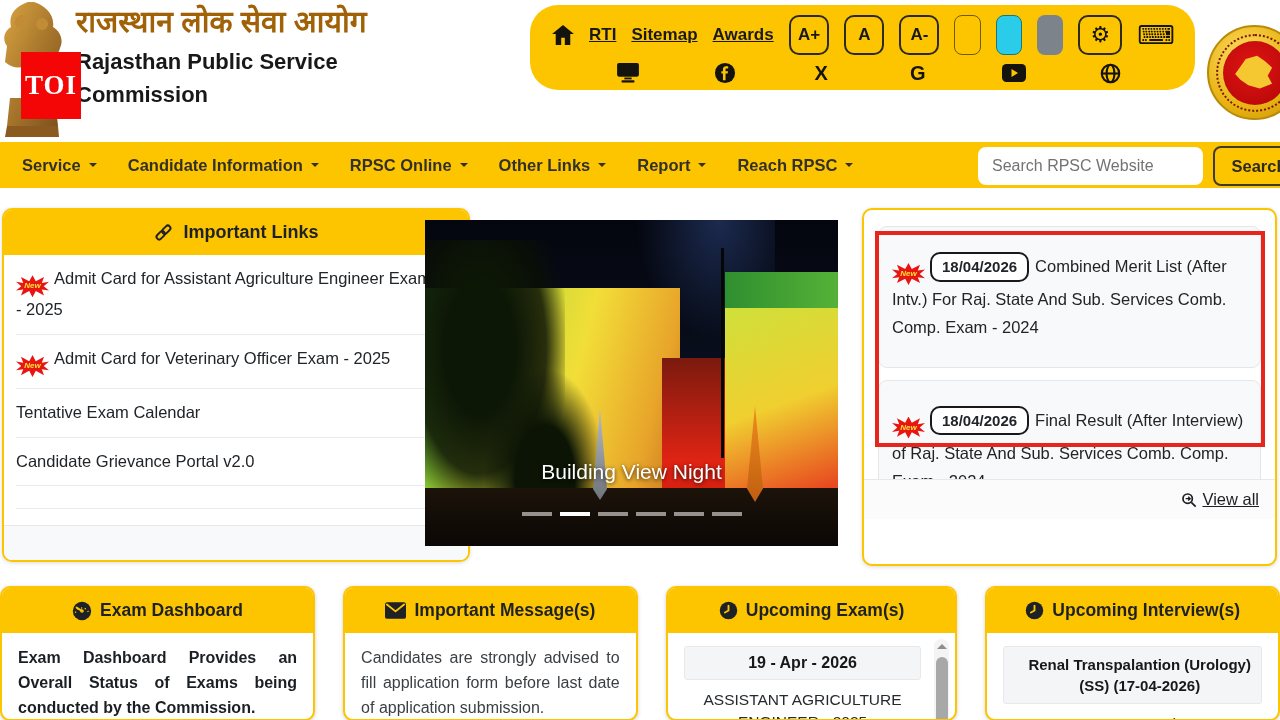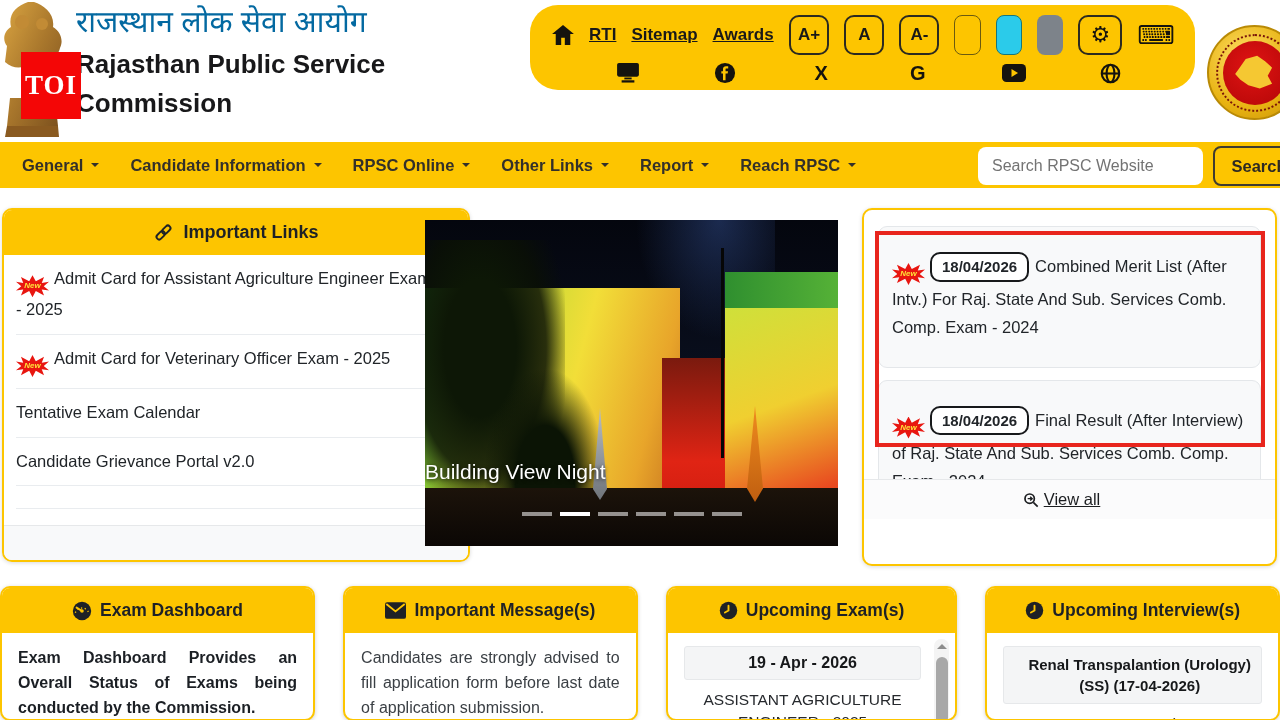--- a/index.html
+++ b/index.html
@@ -14,22 +14,22 @@
     width:1280px;height:720px;overflow:hidden;position:relative;
     background:#fff;font-family:"Liberation Sans","DejaVu Sans",sans-serif;color:var(--text);
   }
   
   .site-header{position:relative;height:142px;background:#fff;}
   .emblem{position:absolute;left:0;top:0;width:62px;height:138px;overflow:hidden;}
   .toi{position:absolute;left:21px;top:52px;width:60px;height:67px;background:#f40606;
        color:#fff;font-family:"Liberation Serif","DejaVu Serif",serif;font-weight:700;font-size:27px;
        display:flex;align-items:center;justify-content:center;letter-spacing:1px;z-index:5;}
   .titles{position:absolute;left:76px;top:4px;}
-  .title-hi{font-size:30px;font-weight:400;color:#0369a1;line-height:1.2;}
-  .title-en{font-size:26px;font-weight:700;color:#18181a;width:310px;line-height:1.5;margin-top:5px;}
+  .title-hi{font-size:30px;font-weight:700;color:#a16207;line-height:1.2;}
+  .title-en{font-size:22px;font-weight:700;color:#18181a;width:310px;line-height:1.5;margin-top:5px;}
   .topbar-pill{position:absolute;left:530px;top:5px;width:665px;height:85px;background:var(--yellow);
        border-radius:28px;padding:9px 20px 6px 22px;}
   .pill-row1{display:flex;align-items:center;gap:15px;height:42px;}
   .pill-link{font-weight:700;font-size:17px;color:#191919;text-decoration:underline;cursor:pointer;}
   .font-btn{min-width:40px;height:40px;border:2px solid #2c2a20;border-radius:10px;background:transparent;
        font-weight:700;font-size:17px;color:#191919;display:flex;align-items:center;justify-content:center;cursor:pointer;padding:0 8px;}
   .swatch{width:28px;height:40px;border-radius:8px;cursor:pointer;}
   .swatch-default{background:transparent;border:1.5px solid #6b5a10;}
   .swatch-cyan{background:#2BCBEA;border:1.5px solid #17777a;}
   .swatch-gray{background:#7D838A;border:none;}
@@ -75,34 +75,34 @@
   .scroll-up{top:5px;border-bottom-color:#8d8d8d;border-top-width:0;}
   .scroll-down{bottom:5px;border-top-color:#8d8d8d;border-bottom-width:0;}
   .scroll-thumb{position:absolute;left:1.5px;width:12px;background:#a8a8a8;border-radius:6px;cursor:pointer;}
   
   .newburst{display:inline-flex;align-items:center;justify-content:center;width:33px;height:22px;margin-right:5px;
       vertical-align:-4px;background:#e81610;color:#ffe239;font-size:8px;font-style:italic;font-weight:700;
       clip-path:polygon(50% 0%,60% 28%,85% 8%,78% 35%,100% 30%,84% 50%,100% 70%,78% 65%,85% 92%,60% 72%,50% 100%,40% 72%,15% 92%,22% 65%,0% 70%,16% 50%,0% 30%,22% 35%,15% 8%,40% 28%);}
   
   .carousel{position:absolute;left:425px;top:32px;width:413px;height:326px;background:#070a14;overflow:hidden;cursor:pointer;}
   .art{position:absolute;}
-  .caption{position:absolute;left:0;right:0;bottom:62px;text-align:left;color:#fff;font-size:21px;
+  .caption{position:absolute;left:0;right:0;bottom:62px;text-align:center;color:#fff;font-size:21px;
       text-shadow:0 1px 4px rgba(0,0,0,.8);}
   .dots{position:absolute;left:0;right:0;bottom:30px;display:flex;justify-content:center;gap:8px;}
   .dot{width:30px;height:4px;background:rgba(255,255,255,.55);cursor:pointer;}
   .dot.active{background:#fff;}
   
   .news-card{position:absolute;left:862px;top:20px;width:415px;height:358px;}
   .news-body{position:relative;height:269px;overflow:hidden;padding:16px 14px 0 14px;}
   .news-item{background:#f8f9fa;border:1px solid #e4e7ea;border-radius:9px;padding:25px 13px;margin-bottom:12px;
       font-size:16.5px;line-height:1.72;color:#212529;cursor:pointer;}
   .date-badge{display:inline-block;border:2px solid #17191b;border-radius:10px;background:#fff;
       padding:0px 10px;font-weight:700;font-size:15px;margin-right:6px;white-space:nowrap;}
   .red-overlay{position:absolute;left:11px;top:21px;width:390px;height:216px;border:4px solid #E8251D;pointer-events:none;}
-  .news-foot{height:40px;background:#fbfbfc;border-top:1px solid #e6e8ea;display:flex;align-items:center;justify-content:center;padding-right:16px;}
+  .news-foot{height:40px;background:#fbfbfc;border-top:1px solid #e6e8ea;display:flex;align-items:center;justify-content:flex-end;padding-right:16px;}
   .view-all{display:flex;align-items:center;gap:5px;font-size:16.5px;color:#1c1e21;text-decoration:underline;cursor:pointer;}
   
   .bottom-row{position:absolute;left:0px;top:398px;width:1280px;display:flex;gap:28px;}
   .b1{width:323px;margin-left:0;}
   .b2{width:302px;}
   .b3{width:299px;}
   .b4{width:302px;}
   .bcard{background:#fff;border:2px solid var(--yellow);border-radius:10px;box-shadow:0 1px 4px rgba(0,0,0,.18);height:135px;overflow:hidden;}
   .bhead{background:var(--yellow);height:45px;display:flex;align-items:center;justify-content:center;gap:8px;
       font-weight:700;font-size:17.5px;color:#1e2126;}
@@ -200,21 +200,21 @@
           <div class="seal-red">
             <div class="seal-map"></div>
           </div>
         </div>
       </div>
   </div>
 </header>
 
 <nav class="navbar">
   <span class="nav-item">
-      <span>General</span>
+      <span>Service</span>
       <span class="caret"></span>
     </span>
   <span class="nav-item">
       <span>Candidate Information</span>
       <span class="caret"></span>
     </span>
   <span class="nav-item">
       <span>RPSC Online</span>
       <span class="caret"></span>
     </span>

